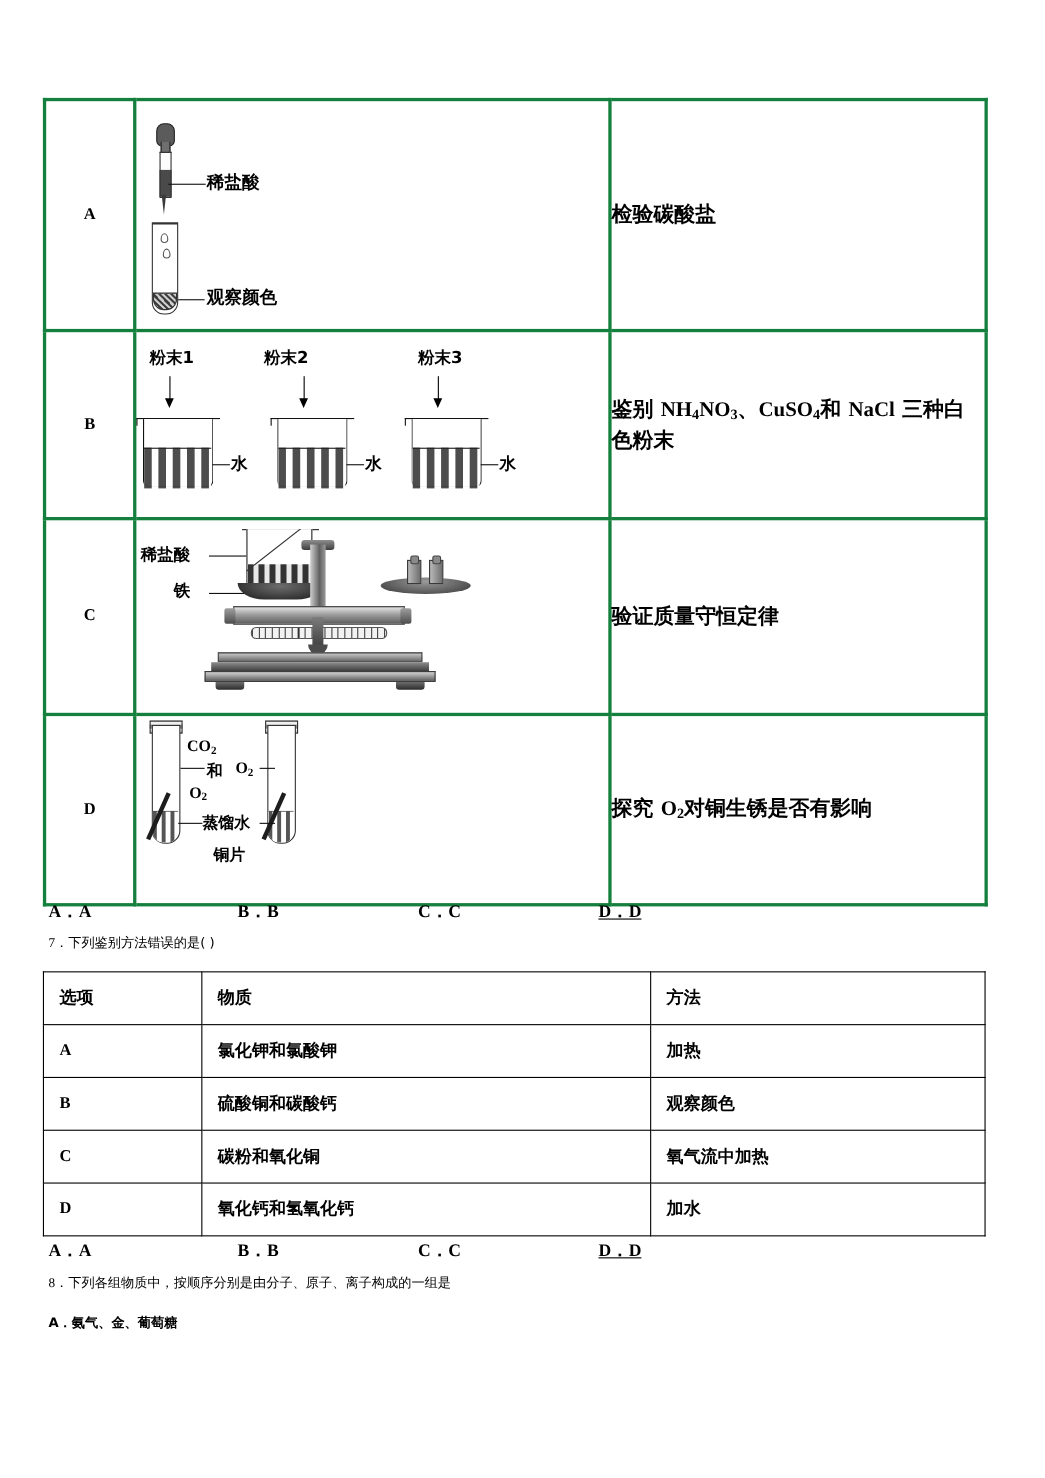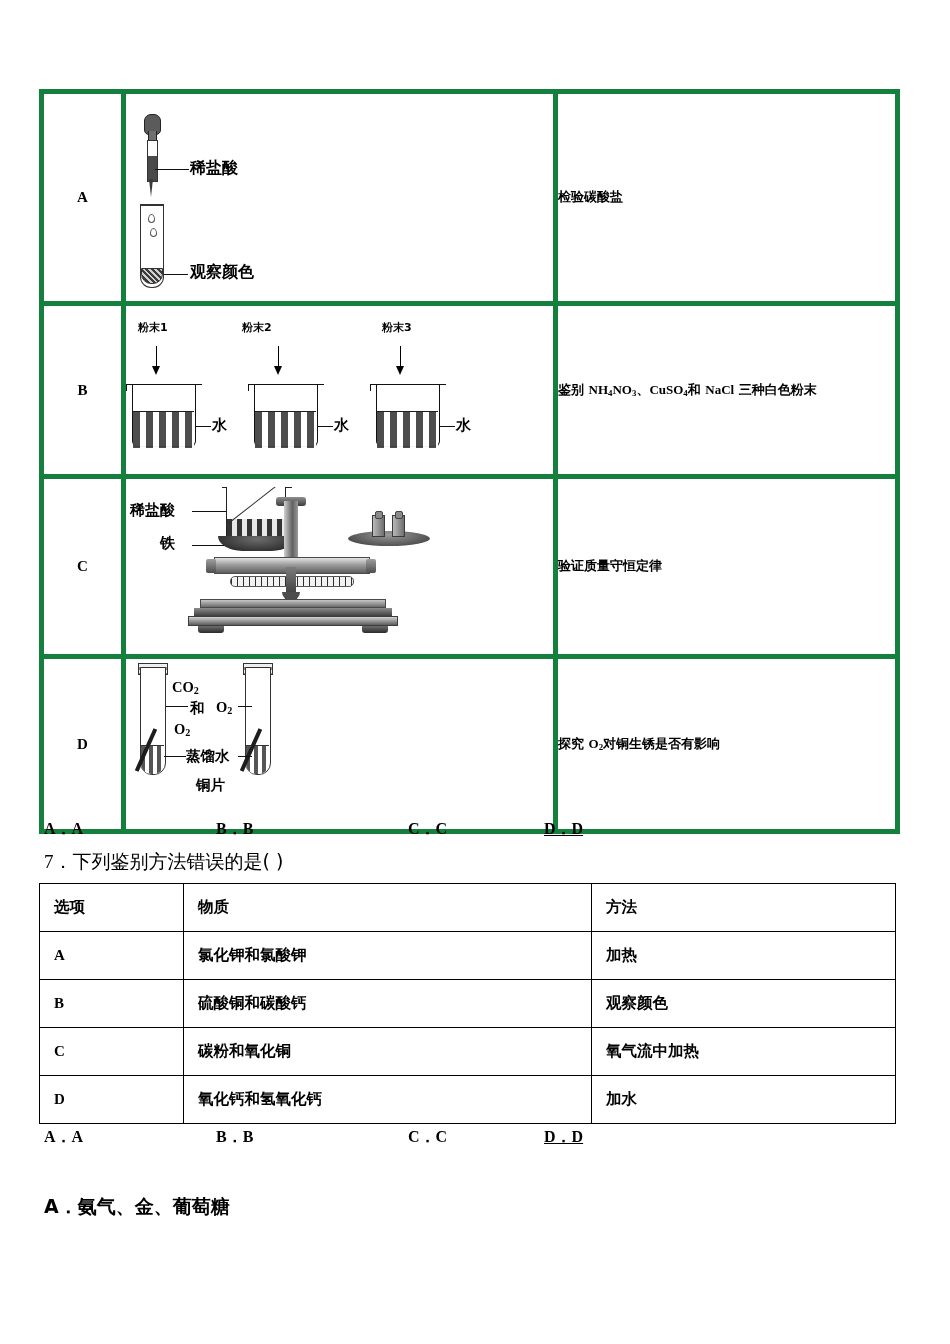--- a/index.html
+++ b/index.html
@@ -25,37 +25,37 @@
   
   .exp-table {
     position: absolute;
     left: 39px;
     top: 89px;
     width: 856px;
     border-collapse: collapse;
     table-layout: fixed;
   }
   .exp-table td {
-    border: 5px solid #15803d;
+    border: 3px solid #15803d;
     vertical-align: middle;
     padding: 0;
   }
   .col-opt   { width: 82px; }
   .col-fig   { width: 432px; }
   .col-desc  { width: 342px; }
 
   .opt-letter {
     text-align: center;
     font-weight: bold;
     font-size: 15px;
     font-family: "Liberation Serif", serif;
   }
   .desc-cell {
     padding-left: 14px;
-    font-size: 13px;
+    font-size: 19px;
     font-weight: bold;
     font-family: "DejaVu Sans", "Liberation Sans", sans-serif;
     line-height: 1.4;
   }
   .desc-cell .formula {
     font-family: "Liberation Serif", serif;
   }
   .desc-cell sub {
     font-size: 68%;
     vertical-align: -0.22em;
@@ -152,21 +152,21 @@
     left: 64px; top: 168px;
     font-size: 16px;
   }
 
   
   .rowB { height: 168px; }
   .figB { height: 168px; }
   .beaker-label {
     position: absolute;
     top: 14px;
-    font-size: 11px;
+    font-size: 15px;
     white-space: nowrap;
   }
   .arrow-stem {
     position: absolute;
     width: 0; height: 22px;
     border-left: 1.6px solid #000;
   }
   .arrow-head {
     position: absolute;
     width: 0; height: 0;
@@ -378,28 +378,28 @@
     position: absolute;
     left: 44px;
     width: 860px;
     font-size: 16px;
     font-weight: bold;
     font-family: "Liberation Serif", serif;
   }
   .answers span { position: absolute; white-space: nowrap; }
   .a-a { left: 0px; }
   .a-b { left: 172px; }
-  .a-c { left: 336px; margin-left: 28px; }
+  .a-c { left: 336px; }
   .a-d { left: 500px; text-decoration: underline; }
 
   
   .qline {
     position: absolute;
     left: 44px;
-    font-size: 19px;
+    font-size: 12px;
     font-family: "DejaVu Sans", "Liberation Sans", sans-serif;
     white-space: nowrap;
   }
   .qnum {
     font-family: "Liberation Serif", serif;
   }
   .qbold {
     font-weight: bold;
   }
 
@@ -622,15 +622,18 @@
     </tbody>
   </table>
 
   <div class="answers" style="top:1127px;">
     <span class="a-a">A．A</span>
     <span class="a-b">B．B</span>
     <span class="a-c">C．C</span>
     <span class="a-d">D．D</span>
   </div>
 
+  <div class="qline" style="top:1158px;">
+    <span class="qnum">8．</span><span>下列各组物质中，按顺序分别是由分子、原子、离子构成的一组是</span>
+  </div>
   <div class="qline qbold" style="top:1194px;">A．氨气、金、葡萄糖</div>
 
 </div>
 
 </body></html>

